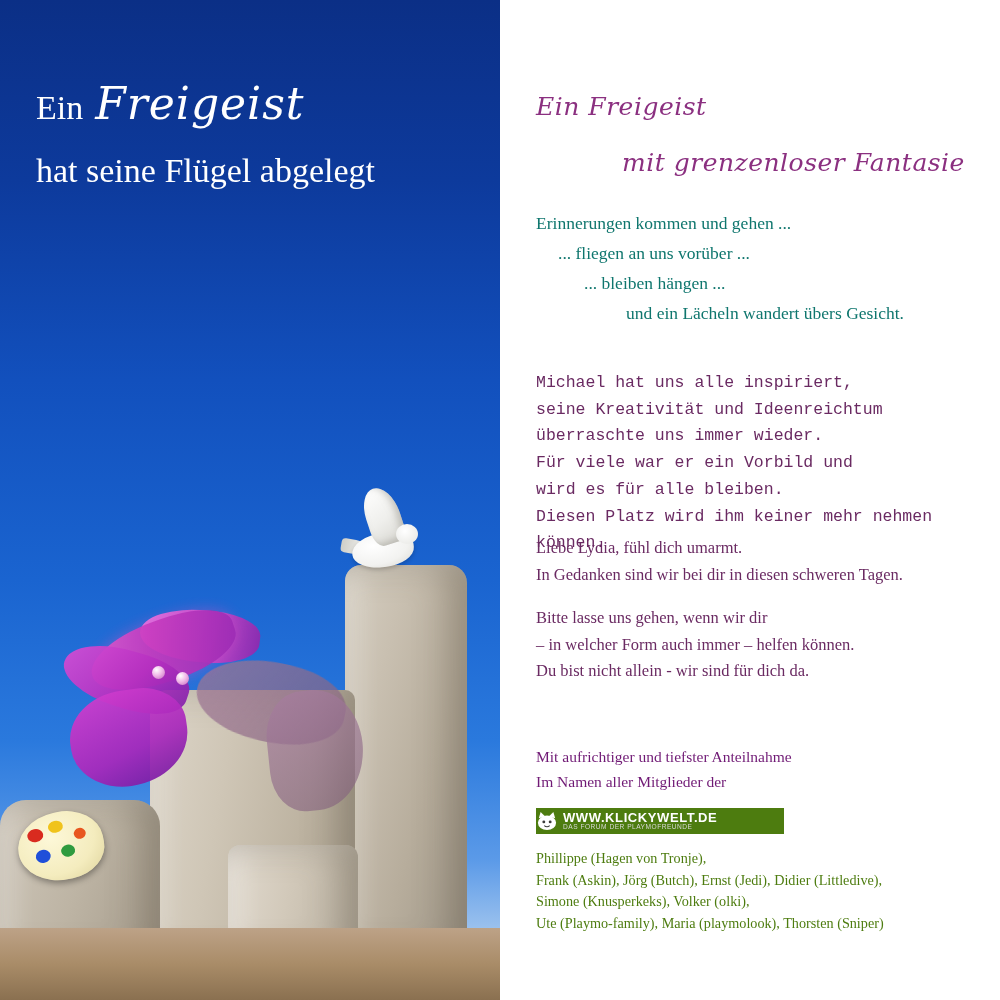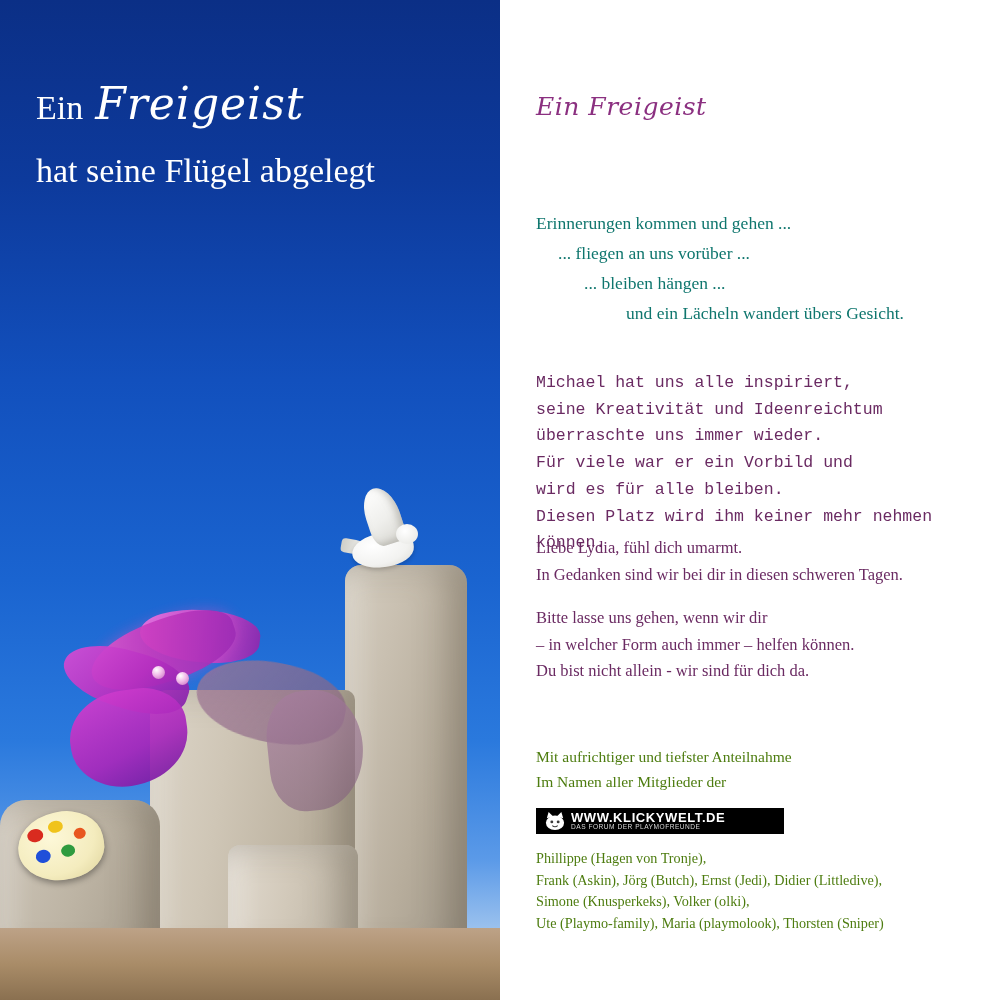--- a/index.html
+++ b/index.html
@@ -278,33 +278,33 @@
   .p2 { top: 535px; }
   .p3 { top: 605px; }
 
   .signoff {
     position: absolute;
     left: 36px;
     top: 745px;
     width: 440px;
     font-size: 15.5px;
     line-height: 1.6;
-    color: #4d7c0f;
+    color: #701a75;
   }
 
   .logo-bar {
     position: absolute;
     left: 36px;
     top: 808px;
     width: 248px;
     height: 26px;
-    background: #000000;
+    background: #4d7c0f;
     display: flex;
     align-items: center;
-    padding-left: 8px;
+    padding-left: 0;
     box-sizing: border-box;
   }
   .logo-cat {
     width: 22px;
     height: 20px;
     margin-right: 5px;
     flex: 0 0 auto;
   }
   .logo-text { line-height: 1.02; }
   .logo-main {
@@ -395,20 +395,21 @@
 
     <div class="left-head lh-line1">
       <span>Ein</span><span class="freigeist">Freigeist</span>
     </div>
     <div class="left-head lh-line2">hat seine Flügel abgelegt</div>
   </div>
 
   <div class="text-panel">
 
     <div class="script head-1">Ein Freigeist</div>
+    <div class="script head-2">mit grenzenloser Fantasie</div>
 
     <div class="verse">
       <div class="l1">Erinnerungen kommen und gehen ...</div>
       <div class="l2">... fliegen an uns vorüber ...</div>
       <div class="l3">... bleiben hängen ...</div>
       <div class="l4">und ein Lächeln wandert übers Gesicht.</div>
     </div>
 
     <div class="para p1">
       <div>Michael hat uns alle inspiriert,</div>

